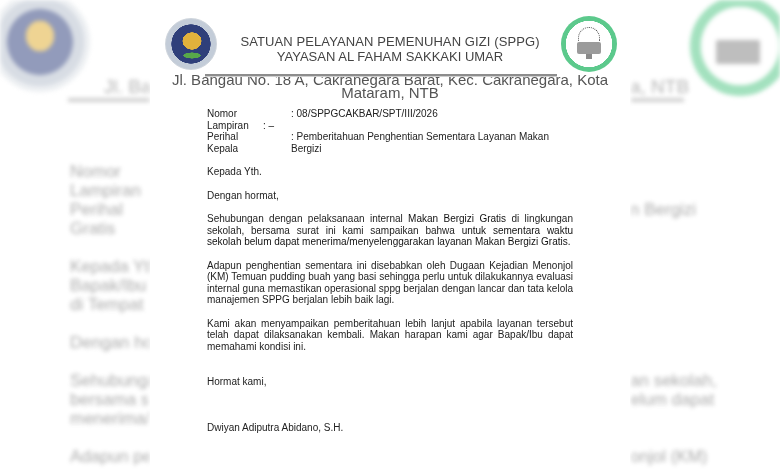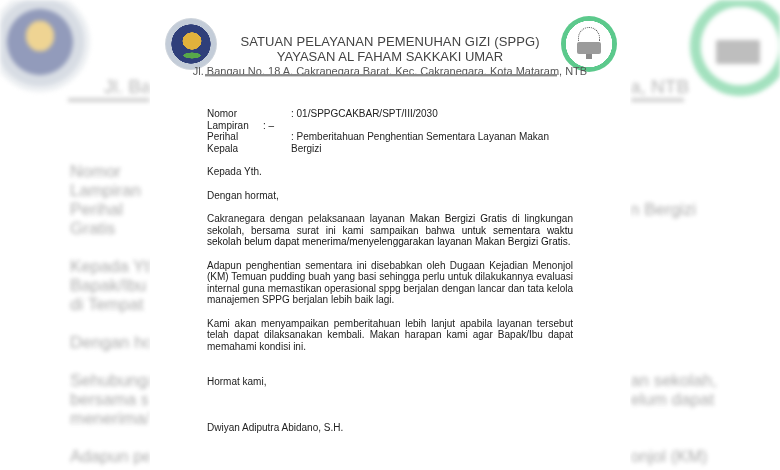--- a/index.html
+++ b/index.html
@@ -65,21 +65,21 @@
   .logo-right .dots {
     position:absolute; left:17px; top:11px; width:22px; height:14px; border:1px dotted #555;
     border-bottom:none; border-radius:12px 12px 0 0;
   }
 
   .head {
     position:absolute; left:0; top:18px; width:480px; text-align:center;
   }
   .head .h1 { font-size:13px; color:#444; line-height:15px; letter-spacing:0.1px; }
   .head .h2 { font-size:13px; color:#444; line-height:15px; }
-  .head .addr { font-size:11px; color:#555; line-height:13px; margin-top:1px; }
+  .head .addr { font-size:15px; color:#555; line-height:13px; margin-top:9px; }
   .divider {
     position:absolute; left:55px; top:58px; width:352px; height:3px; background:#8d8d8d;
     border-bottom:1px solid #cfcfcf;
   }
   .title {
     position:absolute; left:0; top:70px; width:480px; text-align:center; font-size:10px; color:#111;
   }
 
   .body { position:absolute; left:57px; top:92px; width:366px; font-size:10px; line-height:11.5px; color:#222; }
   .row { position:relative; height:11.5px; }
@@ -144,42 +144,42 @@
     <div class="h1">SATUAN PELAYANAN PEMENUHAN GIZI (SPPG)</div>
     <div class="h2">YAYASAN AL FAHAM SAKKAKI UMAR</div>
     <div class="addr">Jl. Bangau No. 18 A, Cakranegara Barat, Kec. Cakranegara, Kota Mataram, NTB</div>
   </div>
   <div class="divider"></div>
 
 
   <div class="body">
     <div class="row">
       <span class="lbl">Nomor</span>
-      <span class="val">: 01/SPPGCAKBAR/SPT/III/2030</span>
+      <span class="val">: 08/SPPGCAKBAR/SPT/III/2026</span>
     </div>
     <div class="row">
       <span class="lbl">Lampiran</span>
       <span class="val short">: –</span>
     </div>
     <div class="row">
       <span class="lbl">Perihal</span>
       <span class="val">: Pemberitahuan Penghentian Sementara Layanan Makan Bergizi</span>
     </div>
     <div class="row">
       <span class="lbl">Kepala</span>
     </div>
 
     <div class="gap"></div>
     <div>Kepada Yth.</div>
 
     <div class="gap"></div>
     <div>Dengan hormat,</div>
 
     <div class="gap"></div>
-    <p class="par"><span>Cakranegara dengan pelaksanaan layanan </span><b>Makan Bergizi Gratis</b><span> di lingkungan sekolah, bersama surat ini kami sampaikan bahwa </span><b>untuk sementara waktu sekolah belum dapat menerima/menyelenggarakan layanan Makan Bergizi Gratis</b><span>.</span></p>
+    <p class="par"><span>Sehubungan dengan pelaksanaan internal </span><b>Makan Bergizi Gratis</b><span> di lingkungan sekolah, bersama surat ini kami sampaikan bahwa </span><b>untuk sementara waktu sekolah belum dapat menerima/menyelenggarakan layanan Makan Bergizi Gratis</b><span>.</span></p>
 
     <div class="gap"></div>
     <p class="par">Adapun penghentian sementara ini disebabkan oleh Dugaan Kejadian Menonjol (KM) Temuan pudding buah yang basi sehingga perlu untuk dilakukannya evaluasi internal guna memastikan operasional sppg berjalan dengan lancar dan tata kelola manajemen SPPG berjalan lebih baik lagi.</p>
 
     <div class="gap"></div>
     <p class="par">Kami akan menyampaikan pemberitahuan lebih lanjut apabila layanan tersebut telah dapat dilaksanakan kembali. Makan harapan kami agar Bapak/Ibu dapat memahami kondisi ini.</p>
 
     <div class="gap"></div>
 
     <div class="gap"></div>

